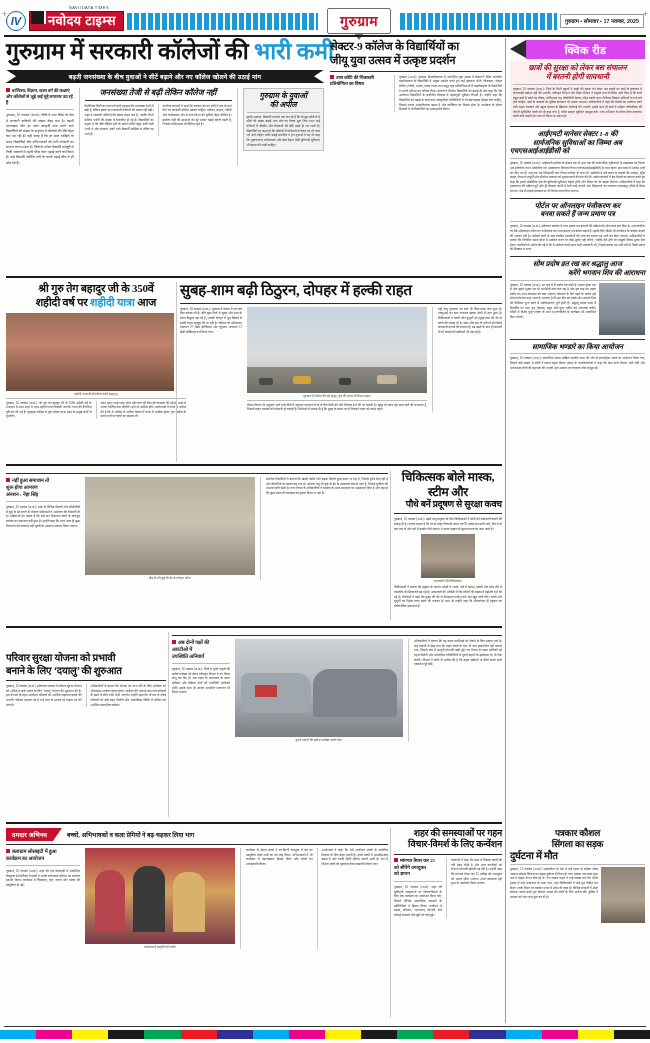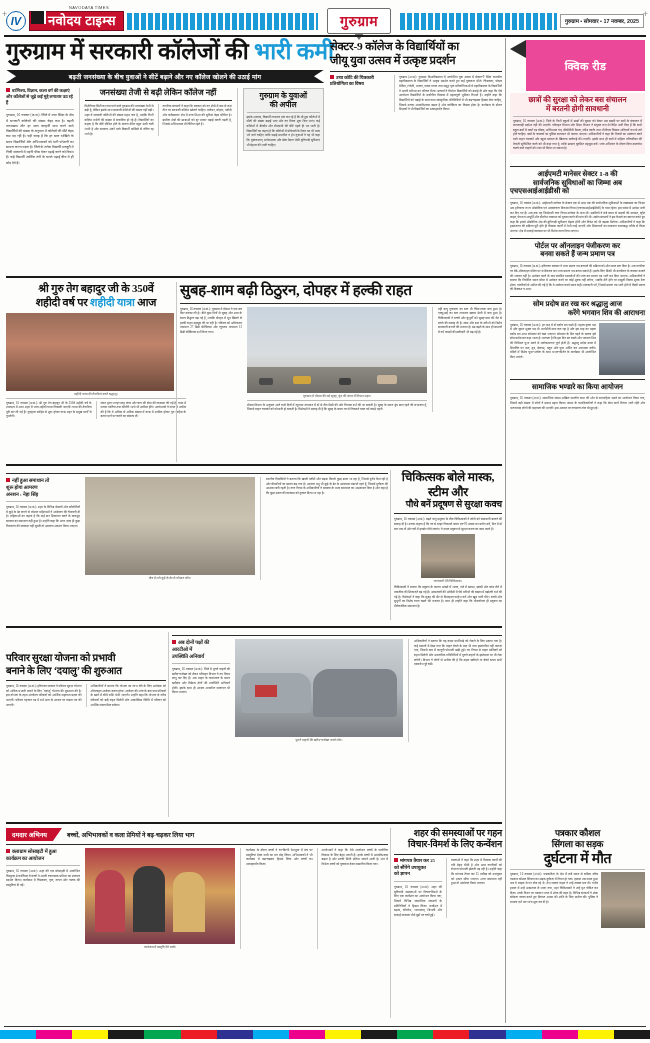--- a/index.html
+++ b/index.html
@@ -73,21 +73,21 @@
   .hl .hi { color: #1a9bd7; }
   .bodytext {
     font-size: 3.4px; line-height: 1.55; color: #3a3a3a; text-align: justify;
     font-family: "Liberation Serif", serif;
     -webkit-hyphens: auto; hyphens: auto; word-break: break-word;
   }
   .bodytext.s2 { font-size: 3.1px; line-height: 1.5; }
   .caption { font-size: 3.2px; color: #555; text-align: center; font-family: "Liberation Serif", serif; }
   .subhead {
     font-weight: bold; font-size: 7.5px; color: #111;
-    font-family: "Liberation Serif", serif; line-height: 1.25;
+    font-family: "Liberation Serif", serif; line-height: 1.25; font-style: italic;
   }
   .bullet-lead {
     font-weight: bold; font-size: 5.2px; color: #1b1b1b; line-height: 1.4;
     font-family: "Liberation Serif", serif;
   }
   .sq { display: inline-block; width: 4px; height: 4px; background: #c8102e; margin-right: 2px; }
   .hrule { height: 1px; background: #2b2b2b; }
   .hrule.thin { background: #b9b9b9; }
   .vrule { width: 1px; background: #c9c9c9; }
 
@@ -96,22 +96,22 @@
   .photo.sky { background: linear-gradient(#c9d4dd 0%, #d9dde0 55%, #b9b2a7 100%); }
   .photo.crowd { background: linear-gradient(#9a6d5a 0%, #c0836a 40%, #6e4a3c 100%); }
   .photo.portrait { background: linear-gradient(#8e8678 0%, #b0a08d 60%, #6a6356 100%); }
   .photo.temple { background: linear-gradient(#9aa4ae 0%, #7e8792 70%, #555c64 100%); }
   .photo.fest { background: linear-gradient(#b03a46 0%, #d4a25c 45%, #7c3a4a 100%); }
   .photo.waste { background: linear-gradient(#b9b0a0 0%, #cbc3b2 45%, #8e857a 100%); }
   .photo.car { background: linear-gradient(#cdd2d6 0%, #aeb4b9 55%, #7b7f83 100%); }
   .box { position: absolute; }
 
   .qr-head {
-    background: #ec4899; color: #fff; font-weight: bold; font-size: 11px;
-    text-align: center; padding: 18px 0; letter-spacing: .4px;
+    background: #d946ef; color: #fff; font-weight: bold; font-size: 11px;
+    text-align: center; padding: 2px 0; letter-spacing: .4px;
   }
   .qr-flag { position: relative; }
   .qr-flag::before {
     content: ""; position: absolute; left: -16px; top: 0;
     border-top: 9px solid transparent; border-bottom: 9px solid transparent;
     border-right: 16px solid #2b2b2b;
   }
   .tint-pink { background: #fdeef0; }
   .tint-grey { background: #f1f1ef; }
 
@@ -292,21 +292,21 @@
     <div style="position:relative; margin-left:16px;">
       <div class="qr-head qr-flag">क्विक रीड</div>
     </div>
     <div class="tint-pink" style="margin-top:2px; padding:2px 3px 3px;">
       <div class="subhead" style="font-size:7.4px; text-align:center; color:#a3112a;">छात्रों की सुरक्षा को लेकर बस संचालन</div>
       <div class="subhead" style="font-size:7.4px; text-align:center; color:#a3112a;">में बरतनी होगी सावधानी</div>
       <div class="hrule thin" style="margin:2px 0;"></div>
       <div class="bodytext s2">गुरुग्राम, 16 नवम्बर (अ.सं.): जिले के निजी स्कूलों में छात्रों की सुरक्षा को लेकर अब सख्ती पर बसों के संचालन में लापरवाही बर्दाश्त नहीं की जाएगी। परिवहन विभाग और शिक्षा विभाग ने संयुक्त रूप से निर्देश जारी किए हैं कि सभी स्कूल बसों में फर्स्ट एड बॉक्स, अग्निशमन यंत्र, सीसीटीवी कैमरा, स्पीड गवर्नर तथा जीपीएस सिस्टम अनिवार्य रूप से लगे होने चाहिए। बसों के चालकों का पुलिस सत्यापन भी कराया जाएगा। अधिकारियों ने कहा कि नियमों का उल्लंघन करने वाले वाहन चालकों और स्कूल प्रबंधन के खिलाफ कार्रवाई की जाएगी। इसके साथ ही बसों में महिला परिचारिका की तैनाती सुनिश्चित करने को भी कहा गया है, ताकि छात्राएं सुरक्षित महसूस करें। जांच अभियान के दौरान बिना दस्तावेज चलने वाले वाहनों को जब्त भी किया जा सकता है।</div>
     </div>
 
-    <div style="margin-top:12px;">
+    <div style="margin-top:4px;">
       <div class="hrule" style="margin-bottom:3px;"></div>
       <div class="subhead" style="font-size:7px; text-align:center;">आईएमटी मानेसर सेक्टर 1-8 की</div>
       <div class="subhead" style="font-size:7px; text-align:center;">सार्वजनिक सुविधाओं का जिम्मा अब</div>
       <div class="subhead" style="font-size:7px; ">एचएसआईआईडीसी को</div>
       <div class="hrule thin" style="margin:2px 0;"></div>
       <div class="bodytext s2">गुरुग्राम, 16 नवम्बर (अ.सं.): आईएमटी मानेसर के सेक्टर एक से आठ तक की सार्वजनिक सुविधाओं के रखरखाव का जिम्मा अब हरियाणा राज्य औद्योगिक एवं अवसंरचना विकास निगम (एचएसआईआईडीसी) के पास रहेगा। इस संबंध में आदेश जारी कर दिए गए हैं। अब तक यह जिम्मेदारी नगर निगम मानेसर के पास थी। उद्यमियों ने लंबे समय से सड़कों की मरम्मत, स्ट्रीट लाइट, पेयजल आपूर्ति और सीवरेज व्यवस्था को दुरुस्त करने की मांग की थी। उद्योग संगठनों ने इस फैसले का स्वागत करते हुए कहा कि इससे औद्योगिक क्षेत्र की बुनियादी सुविधाएं बेहतर होंगी और निवेश को भी बढ़ावा मिलेगा। अधिकारियों ने कहा कि हस्तांतरण की प्रक्रिया पूरी होते ही विकास कार्यों में तेजी लाई जाएगी और शिकायतों का समाधान समयबद्ध तरीके से किया जाएगा। क्षेत्र में सफाई व्यवस्था पर भी विशेष ध्यान दिया जाएगा।</div>
     </div>
 
     <div style="margin-top:4px;">
       <div class="hrule" style="margin-bottom:3px;"></div>
@@ -526,21 +526,21 @@
       <div class="vrule"></div>
       <div style="flex:1;">
           <div class="bodytext s2">वक्ताओं ने कहा कि शहर में विकास कार्यों की गति बेहद धीमी है और आम नागरिकों को रोजाना परेशानी झेलनी पड़ रही है। उन्होंने कहा कि मांगपत्र तैयार कर 25 तारीख को उपायुक्त को ज्ञापन सौंपा जाएगा। अगर समाधान नहीं हुआ तो आंदोलन किया जाएगा।</div>
         </div>
     </div>
   </div>
 
   <div class="box" style="left:510px; top:828px; width:135px;">
     <div class="hl" style="font-size:9px; line-height:1.22; text-align:center;">पत्रकार कौशल</div>
     <div class="hl" style="font-size:9px; line-height:1.22; text-align:center;">सिंगला का सड़क</div>
-    <div class="hl" style="font-size:14px; line-height:1.22; text-align:center;">दुर्घटना में मौत</div>
+    <div class="hl" style="font-size:10px; line-height:1.22; text-align:left;">दुर्घटना में मौत</div>
     <div class="hrule thin" style="margin:2px 0;"></div>
     <div style="display:flex; gap:3px;">
       <div style="flex:1;">
           <div class="bodytext s2">गुरुग्राम, 16 नवम्बर (अ.सं.): पत्रकारिता के क्षेत्र में लंबे समय से सक्रिय वरिष्ठ पत्रकार कौशल सिंगला का सड़क दुर्घटना में निधन हो गया। हादसा उस समय हुआ जब वे बाइक से घर लौट रहे थे। तेज रफ्तार वाहन ने उन्हें टक्कर मार दी। गंभीर हालत में उन्हें अस्पताल ले जाया गया, जहां चिकित्सकों ने उन्हें मृत घोषित कर दिया। उनके निधन पर पत्रकार जगत में शोक की लहर है। विभिन्न संगठनों ने शोक संवेदना व्यक्त करते हुए दिवंगत आत्मा की शांति के लिए प्रार्थना की। पुलिस ने मामला दर्ज कर जांच शुरू कर दी है।</div>
         </div>
       <div class="photo portrait" style="width:44px; height:56px; flex:0 0 auto;"></div>
     </div>
   </div>
 
   <div class="footer-line"></div>

